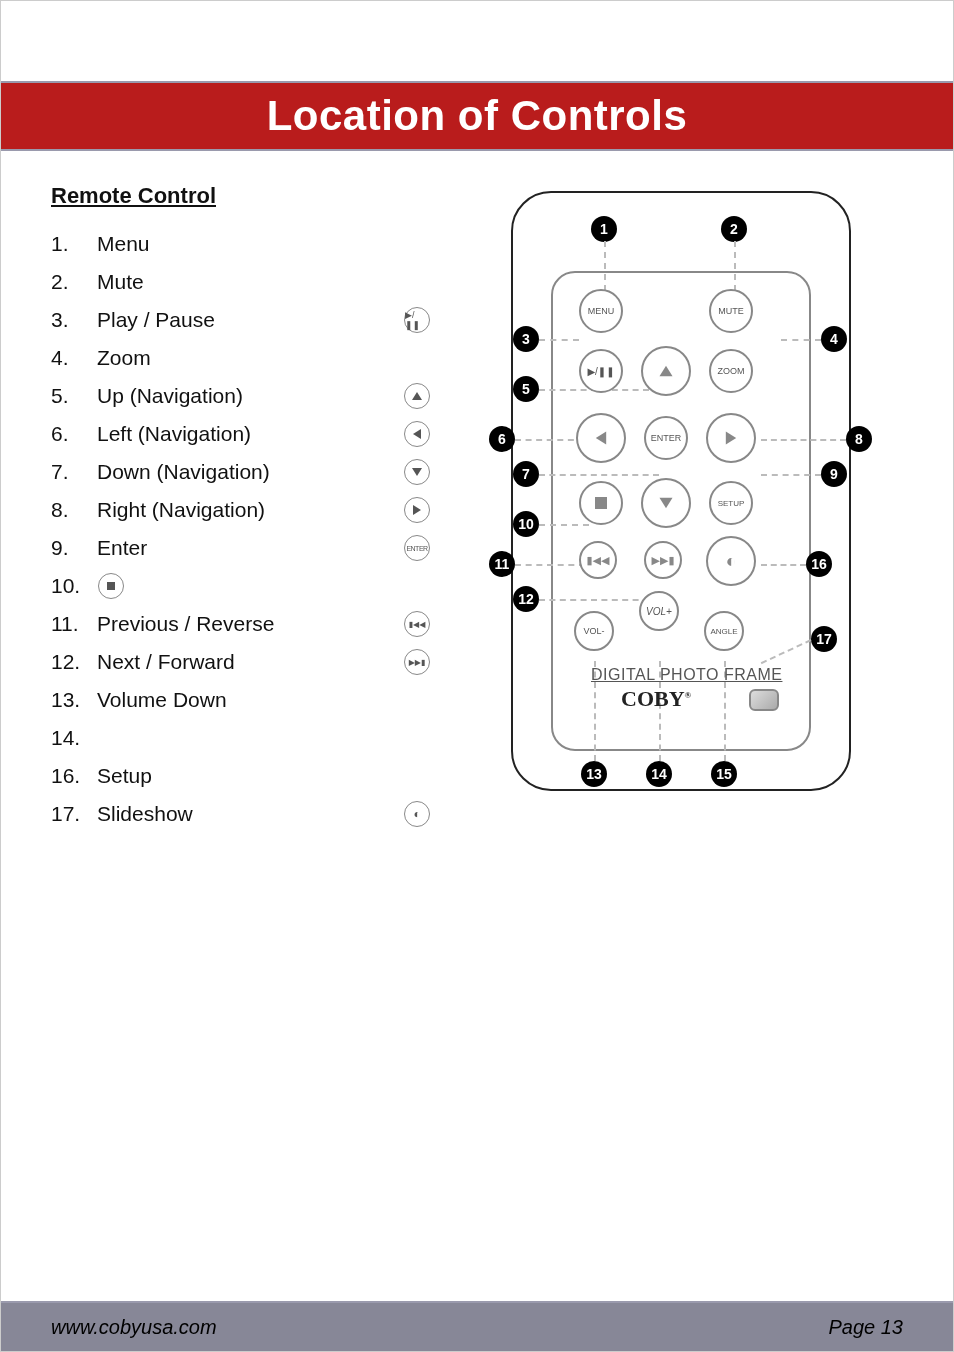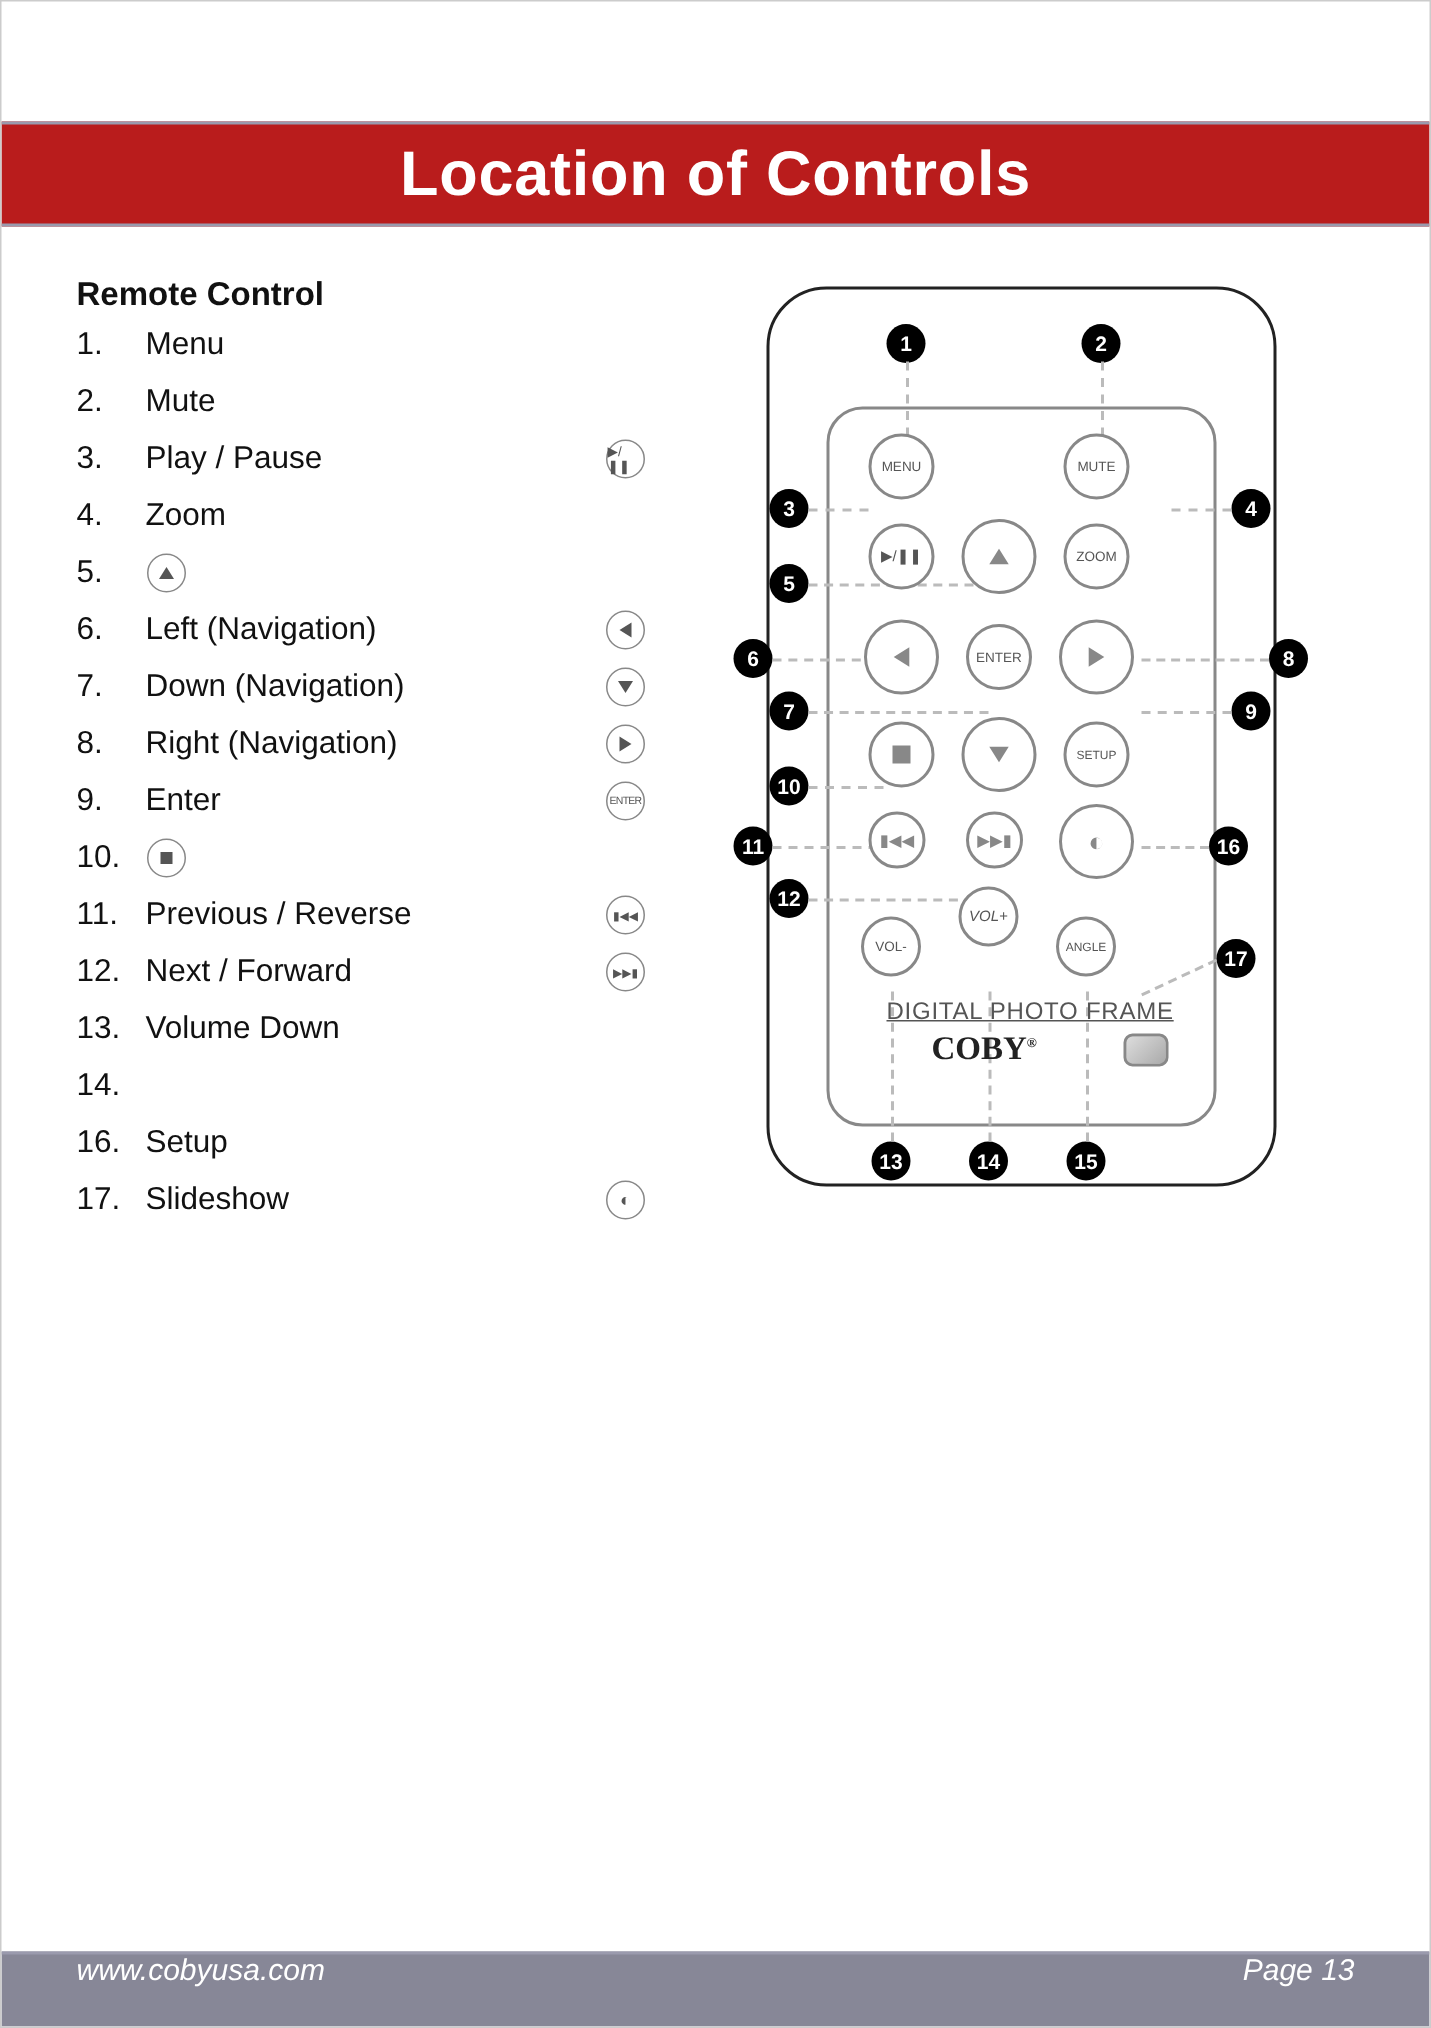--- a/index.html
+++ b/index.html
@@ -33,22 +33,23 @@
   }
   .content {
     position: absolute;
     top: 170px;
     left: 50px;
     width: 854px;
   }
   .subhead {
     font-size: 22px;
     font-weight: bold;
+    text-decoration: underline;
     margin-top: 12px;
-    margin-bottom: 2px;
+    margin-bottom: 16px;
     color: #111;
   }
   .list-area {
     position: relative;
     width: 380px;
   }
   .list-row {
     display: flex;
     align-items: center;
     height: 38px;
@@ -150,23 +151,23 @@
     border: 2px solid #888;
     border-radius: 6px;
     background: linear-gradient(135deg,#ddd,#aaa);
   }
   .footer {
     position: absolute;
     left: 0; bottom: 0;
     width: 100%; height: 50px;
     background: #878797;
     border-top: 2px solid #9a9aad;
-    display: flex; align-items: flex-start; justify-content: space-between;
+    display: flex; align-items: center; justify-content: space-between;
     padding: 0 50px;
-    color: #ffffff;
+    color: #000000;
     font-style: italic;
     font-family: "Century Gothic", Arial, sans-serif;
     font-size: 20px;
   }
 </style>
 </head>
 <body>
 
 <div class="title-band">
   <h1>Location of Controls</h1>
@@ -192,20 +193,21 @@
             <span style="font-size:9px;">▶/❚❚</span>
           </div>
         </div>
       </div>
       <div class="list-row">
         <span class="list-num">4.</span>
         <span class="list-label">Zoom</span>
       </div>
       <div class="list-row">
         <span class="list-num">5.</span>
+        <span class="list-label">Up (Navigation)</span>
         <div class="list-icon">
           <div class="icon-circle">
             <div class="tri-up"></div>
           </div>
         </div>
       </div>
       <div class="list-row">
         <span class="list-num">6.</span>
         <span class="list-label">Left (Navigation)</span>
         <div class="list-icon">

